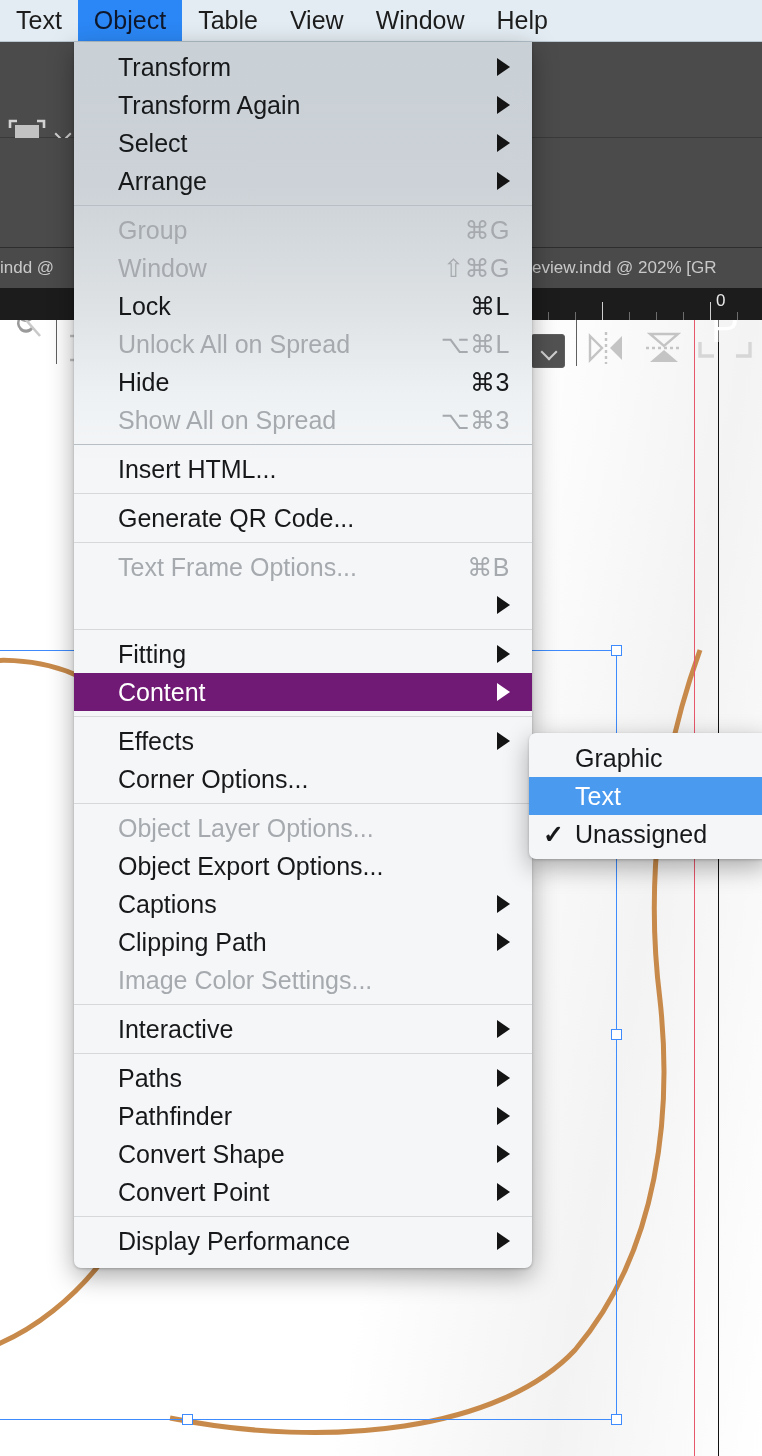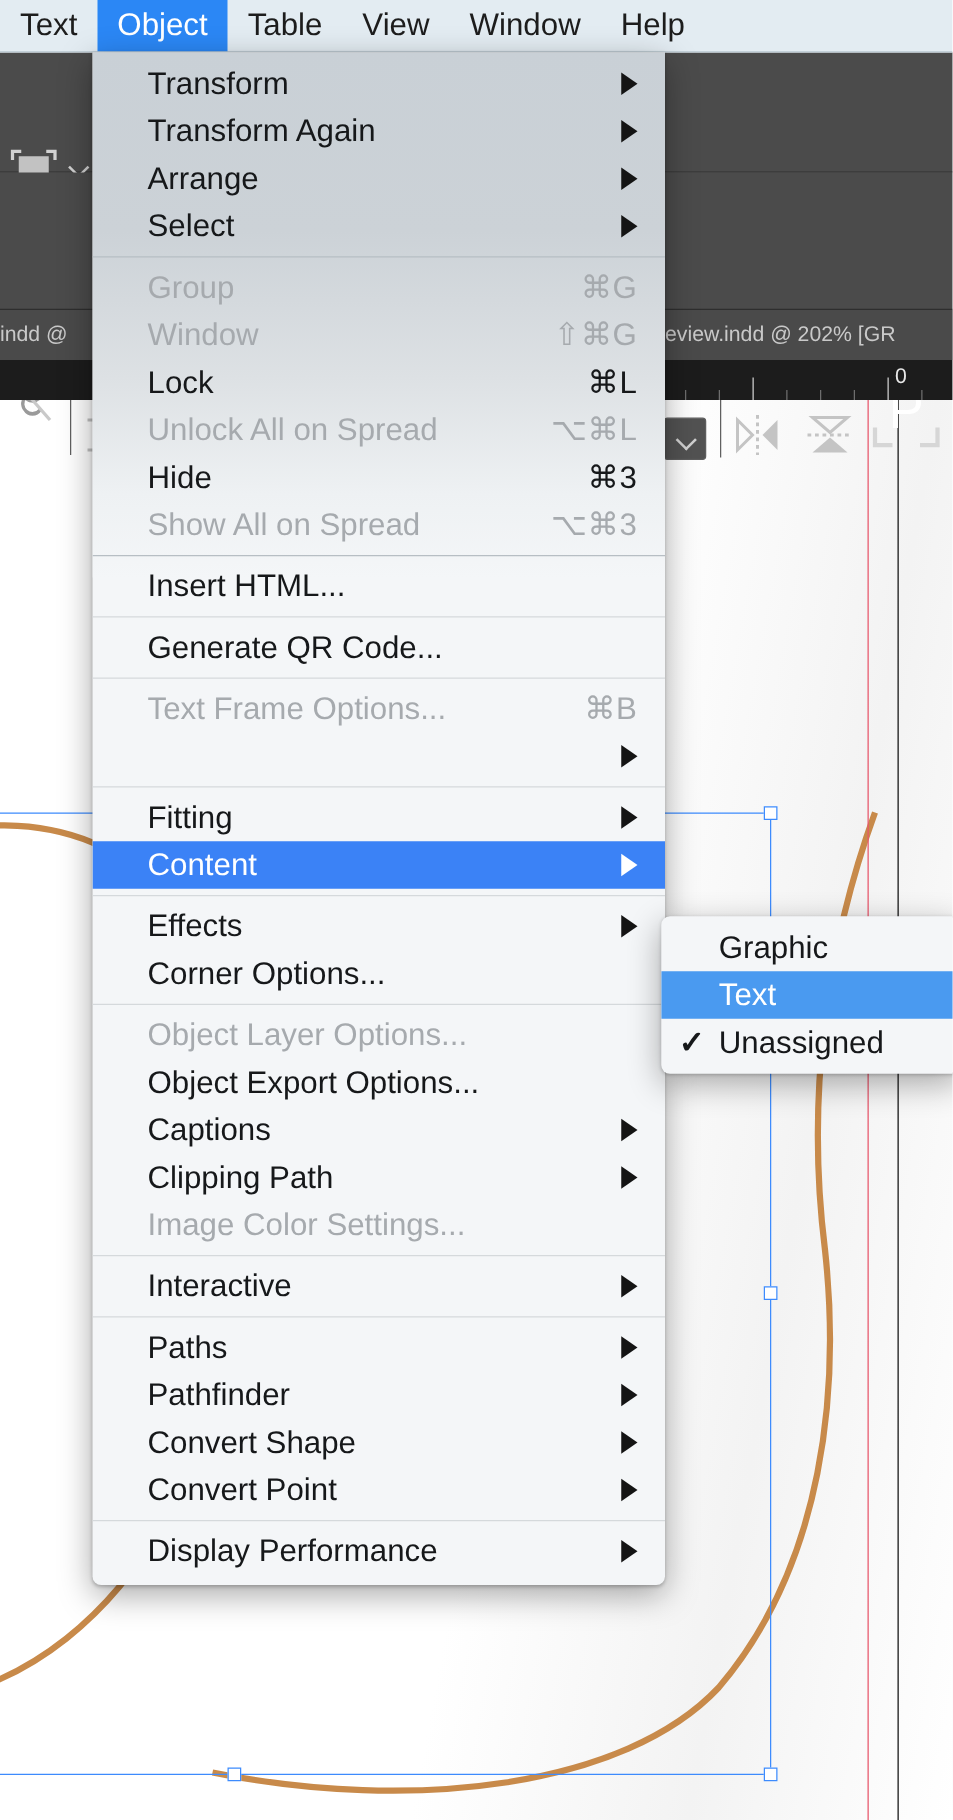--- a/index.html
+++ b/index.html
@@ -94,21 +94,21 @@
   
   .menubar{
     position:absolute; left:0; top:0; width:762px; height:42px;
     background:#e3ecf2; border-bottom:1px solid #b9c6cf;
     display:flex; align-items:stretch;
   }
   .menubar .mi{
     display:flex; align-items:center; padding:0 16px;
     font-size:25px; color:#1d1d1d; white-space:nowrap;
   }
-  .menubar .mi.active{ background:#2b87f5; color:#ffffff; }
+  .menubar .mi.active{ background:#2b87f5; color:#0f172a; }
 
   
   .menu{
     position:absolute; left:74px; top:42px; width:458px;
     background:#f4f6f8;
     border-radius:0 0 7px 7px;
     box-shadow:0 8px 26px rgba(0,0,0,.34), 0 1px 3px rgba(0,0,0,.22);
     overflow:hidden;
     z-index:40;
   }
@@ -117,21 +117,21 @@
     background:linear-gradient(180deg,#c9d0d6 0%,#ccd2d7 34%,#dde1e4 62%,#eef1f3 84%,#f4f6f8 100%);
     pointer-events:none;
   }
   .menu-inner{ position:relative; z-index:2; padding:6px 0 8px 0; }
   .row{
     position:relative; height:38px; display:flex; align-items:center;
     padding:0 22px 0 44px; font-size:25px; color:#16181a;
     white-space:nowrap;
   }
   .row.disabled{ color:#a6aaae; }
-  .row.sel{ background:#3b82f6; color:#ffffff; }
+  .row.sel{ background:#701a75; color:#ffffff; }
   .row .lbl{ flex:0 0 auto; }
   .row .sc{
     position:absolute; right:22px; font-size:25px; letter-spacing:.5px;
   }
   .row .arrow{
     position:absolute; right:22px; width:0; height:0;
     border-left:13px solid #141414;
     border-top:9px solid transparent; border-bottom:9px solid transparent;
   }
   .row.sel .arrow{ border-left-color:#ffffff; }
@@ -272,25 +272,25 @@
     <div class="menu-inner" id="menu-inner">
         <div class="row">
           <span class="lbl">Transform</span>
           <span class="arrow"></span>
         </div>
         <div class="row">
           <span class="lbl">Transform Again</span>
           <span class="arrow"></span>
         </div>
         <div class="row">
+          <span class="lbl">Select</span>
+          <span class="arrow"></span>
+        </div>
+        <div class="row">
           <span class="lbl">Arrange</span>
-          <span class="arrow"></span>
-        </div>
-        <div class="row">
-          <span class="lbl">Select</span>
           <span class="arrow"></span>
         </div>
         <div class="sep dark"></div>
         <div class="row disabled">
           <span class="lbl">Group</span>
           <span class="sc">⌘G</span>
         </div>
         <div class="row disabled">
           <span class="lbl">Window</span>
           <span class="sc">⇧⌘G</span>

